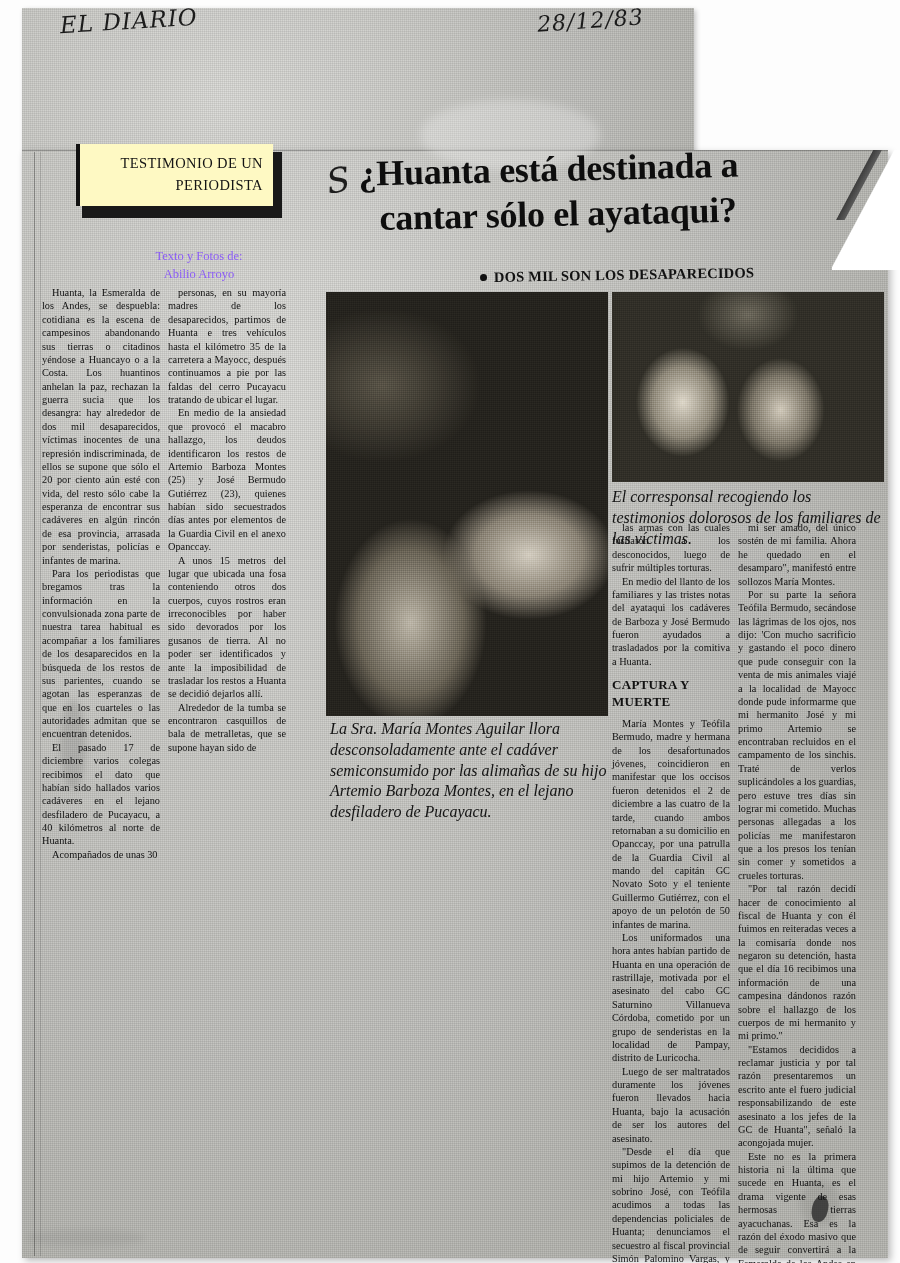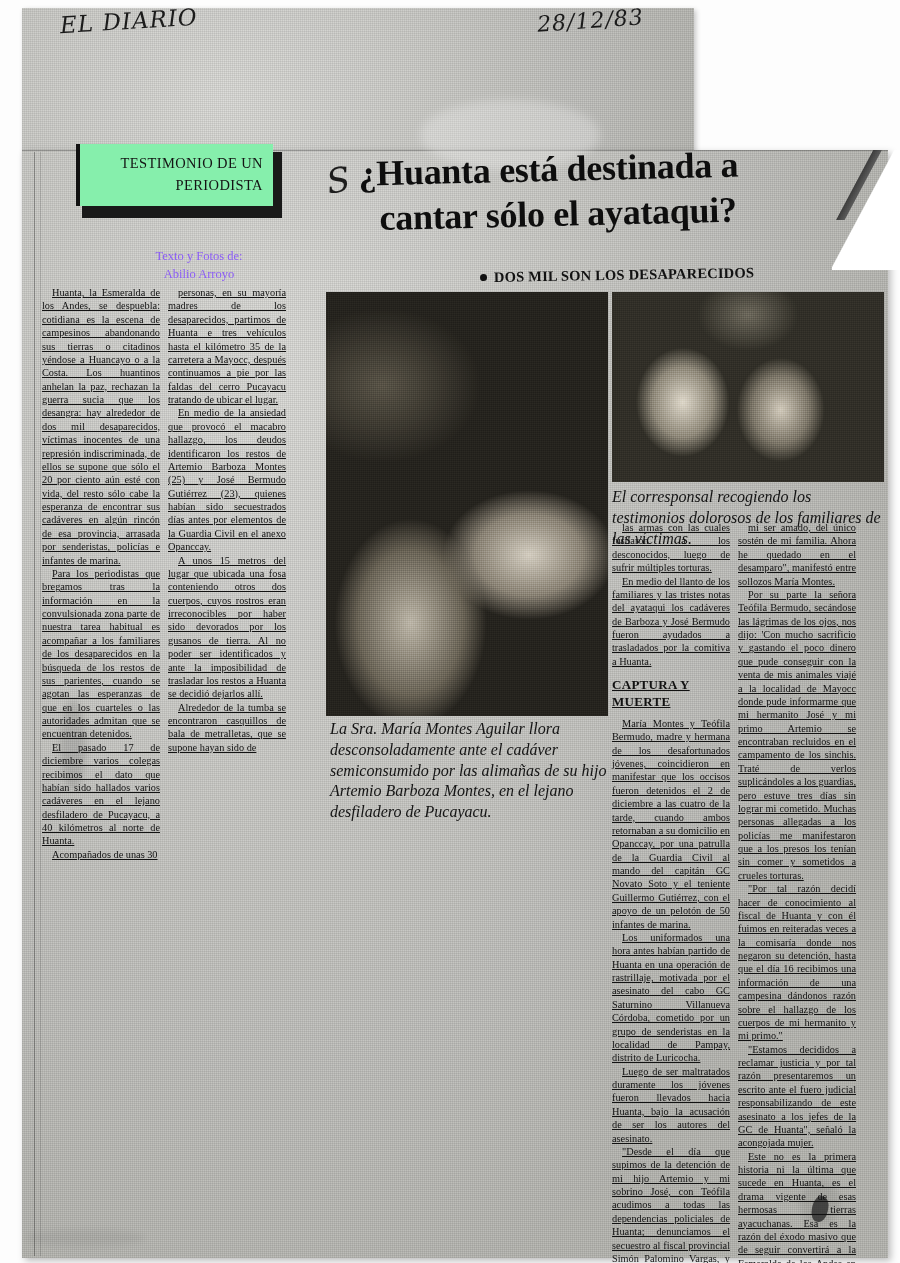--- a/index.html
+++ b/index.html
@@ -47,21 +47,21 @@
   }
   #hand-source{ left:60px; top:8px; font-size:23px; transform:rotate(-3.5deg);}
   #hand-date{ left:537px; top:8px; font-size:22px; transform:rotate(-4deg);}
 
   
   #kicker-wrap{position:absolute;left:76px;top:144px;width:200px;height:68px;}
   #kicker-shadow{position:absolute;left:6px;top:8px;width:200px;height:66px;background:#191919;}
   #kicker{
     position:absolute;left:0;top:0;width:197px;height:62px;
     border-left:4px solid #111;
-    background:#86efac;
+    background:#fef9c3;
     display:flex;flex-direction:column;align-items:flex-end;justify-content:center;
     padding:2px 10px 4px 0;box-sizing:border-box;
   }
   #kicker div{font-size:14.5px;letter-spacing:.4px;color:#141414;line-height:1.55;}
 
   
   #byline{position:absolute;left:124px;top:247px;width:150px;text-align:center;
           font-size:12.5px;line-height:1.45;color:#8b5cf6;}
 
   
@@ -111,21 +111,21 @@
   .caption{position:absolute;font-style:italic;font-size:16px;line-height:1.30;color:#141414;
            font-family:"Liberation Serif",serif;}
   #caption-grave{left:330px;top:719px;width:285px;}
   #caption-interview{left:612px;top:487px;width:272px;}
 
   
   .col{position:absolute;
        font-size:10.3px;line-height:1.30;color:#121212;
        text-align:justify;text-justify:inter-word;
        font-family:"Liberation Serif", serif;
-       -webkit-hyphens:auto;hyphens:auto;text-decoration:underline;}
+       -webkit-hyphens:auto;hyphens:auto;}
   .col p{margin:0;text-indent:10px;}
   .col h4{margin:9px 0 6px 0;font-size:13px;font-weight:bold;letter-spacing:.3px;text-align:left;text-indent:0;}
 
   #col1{left:42px; top:286px; width:118px;}
   #col2{left:168px;top:286px; width:118px;}
   #col3{left:612px;top:521px; width:118px;}
   #col4{left:738px;top:521px; width:118px;}
 
   
   .blotch{position:absolute;border-radius:50%;background:rgba(0,0,0,.10);filter:blur(3px);}

